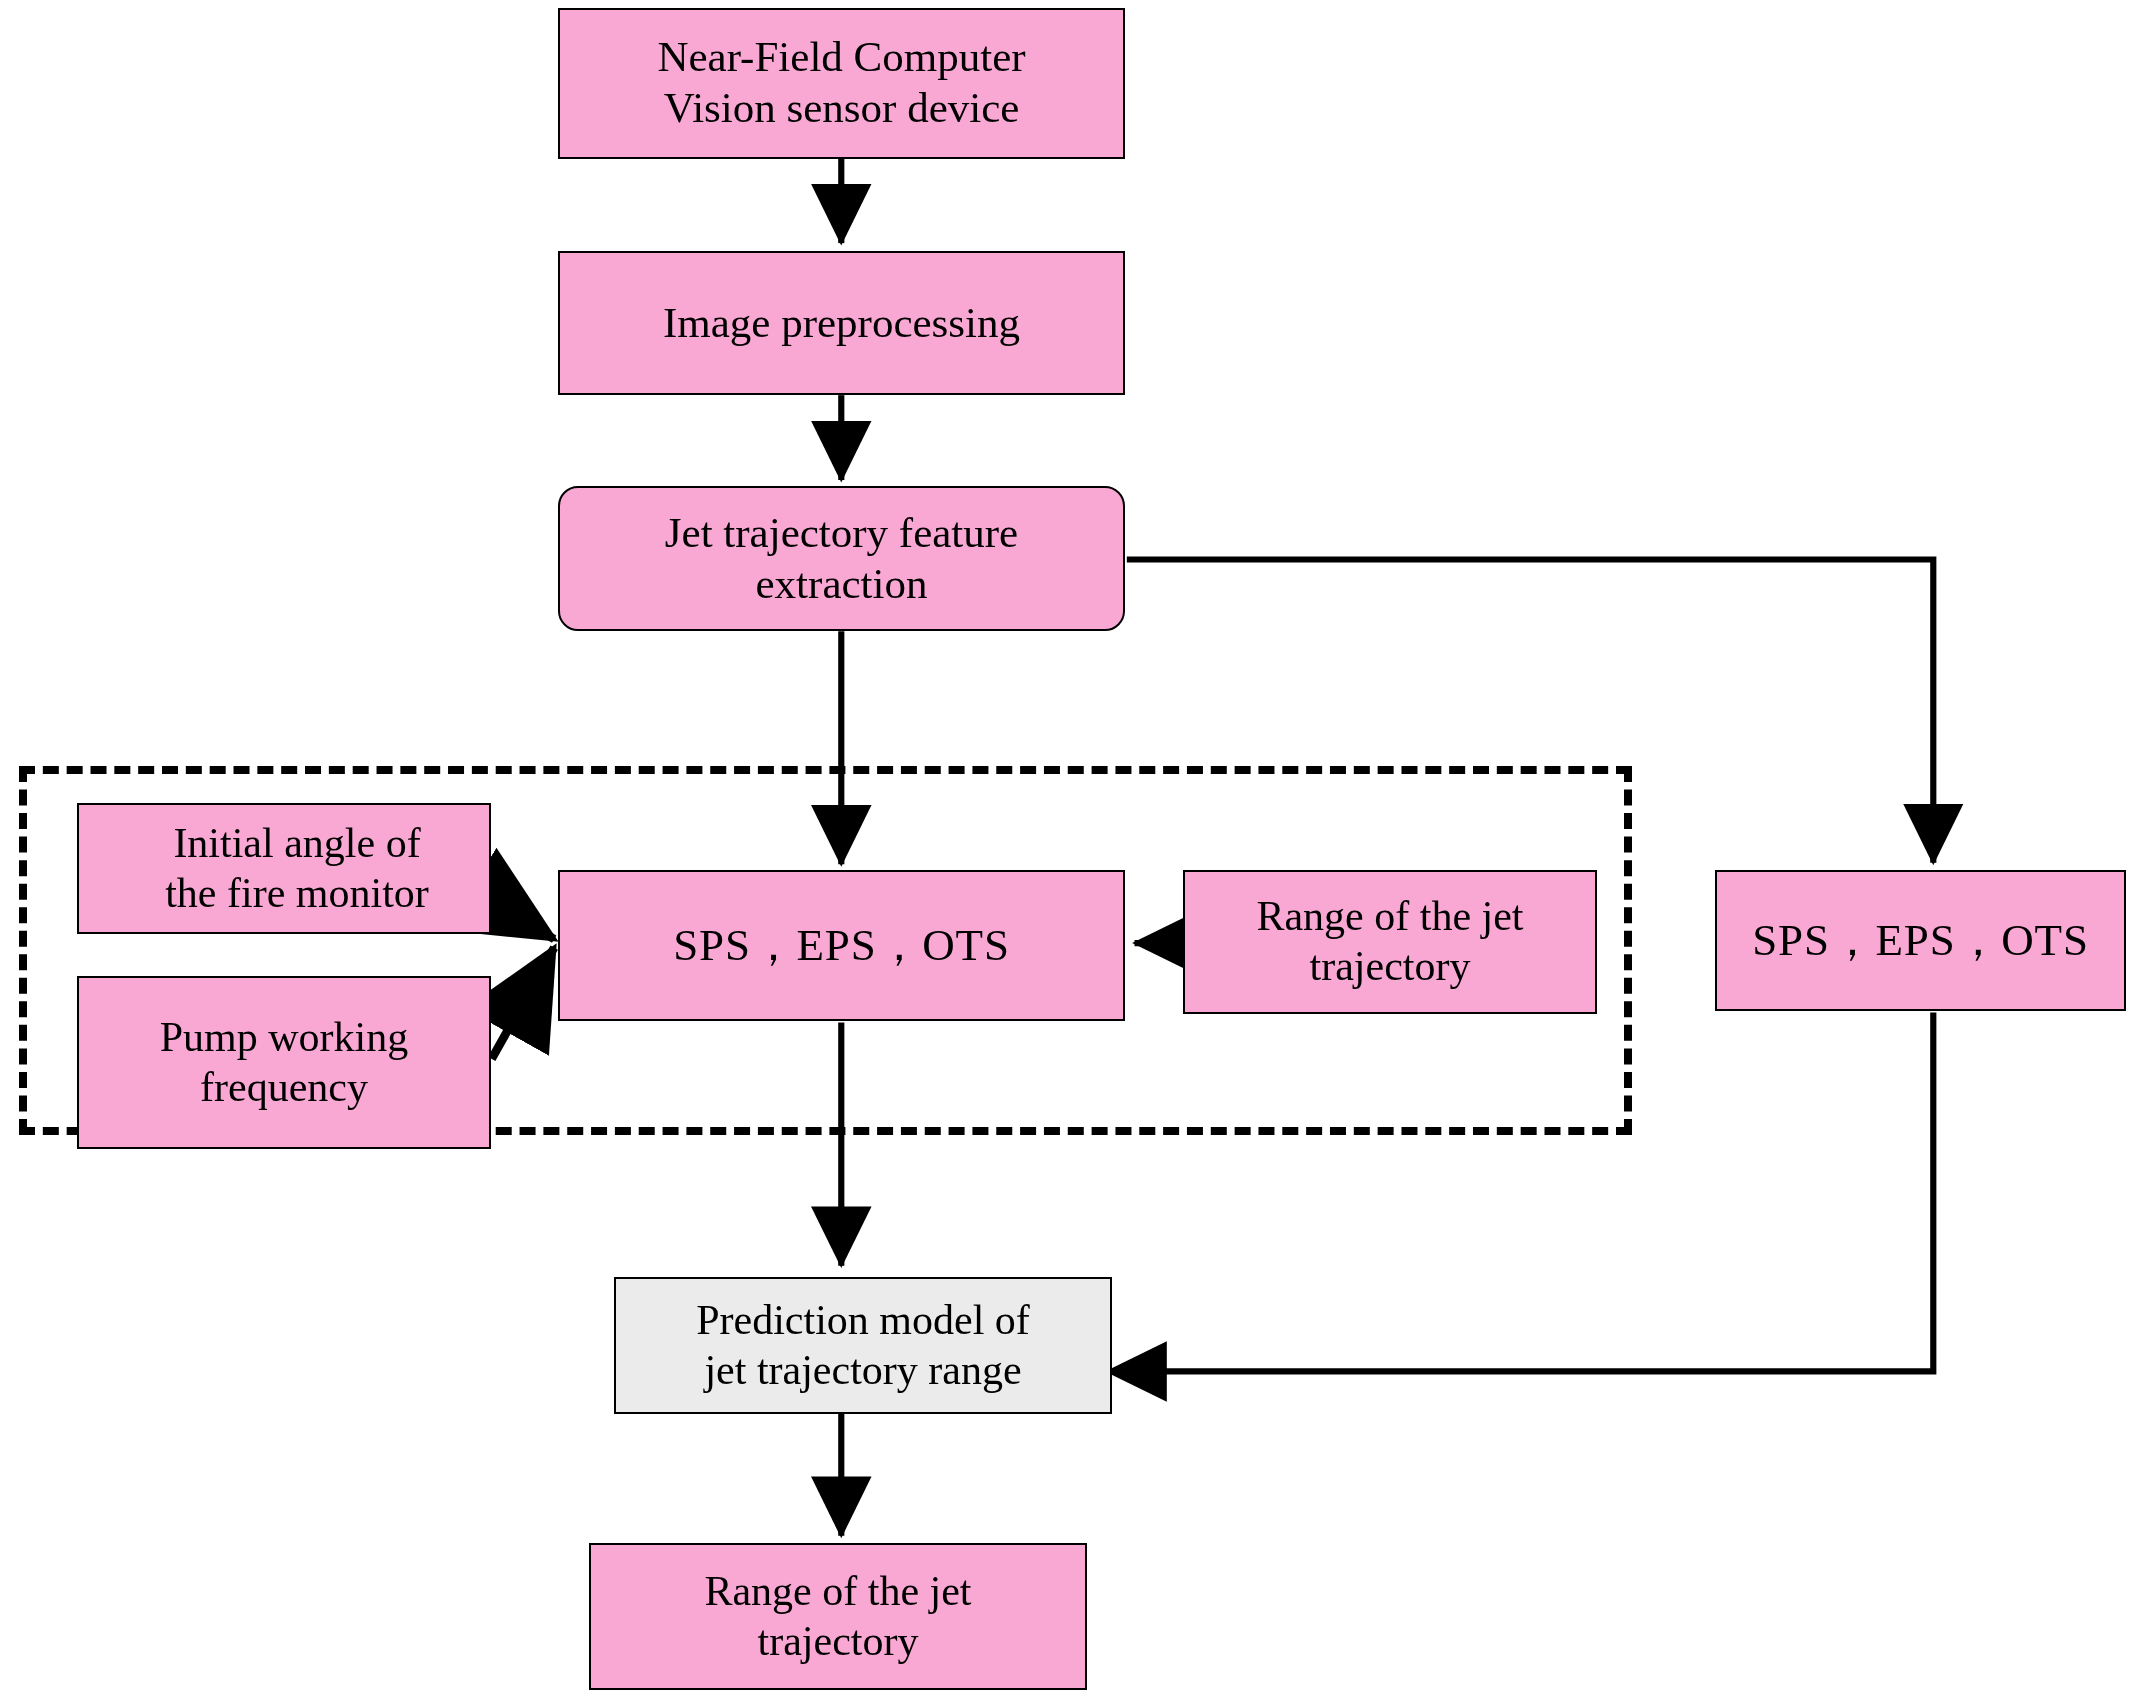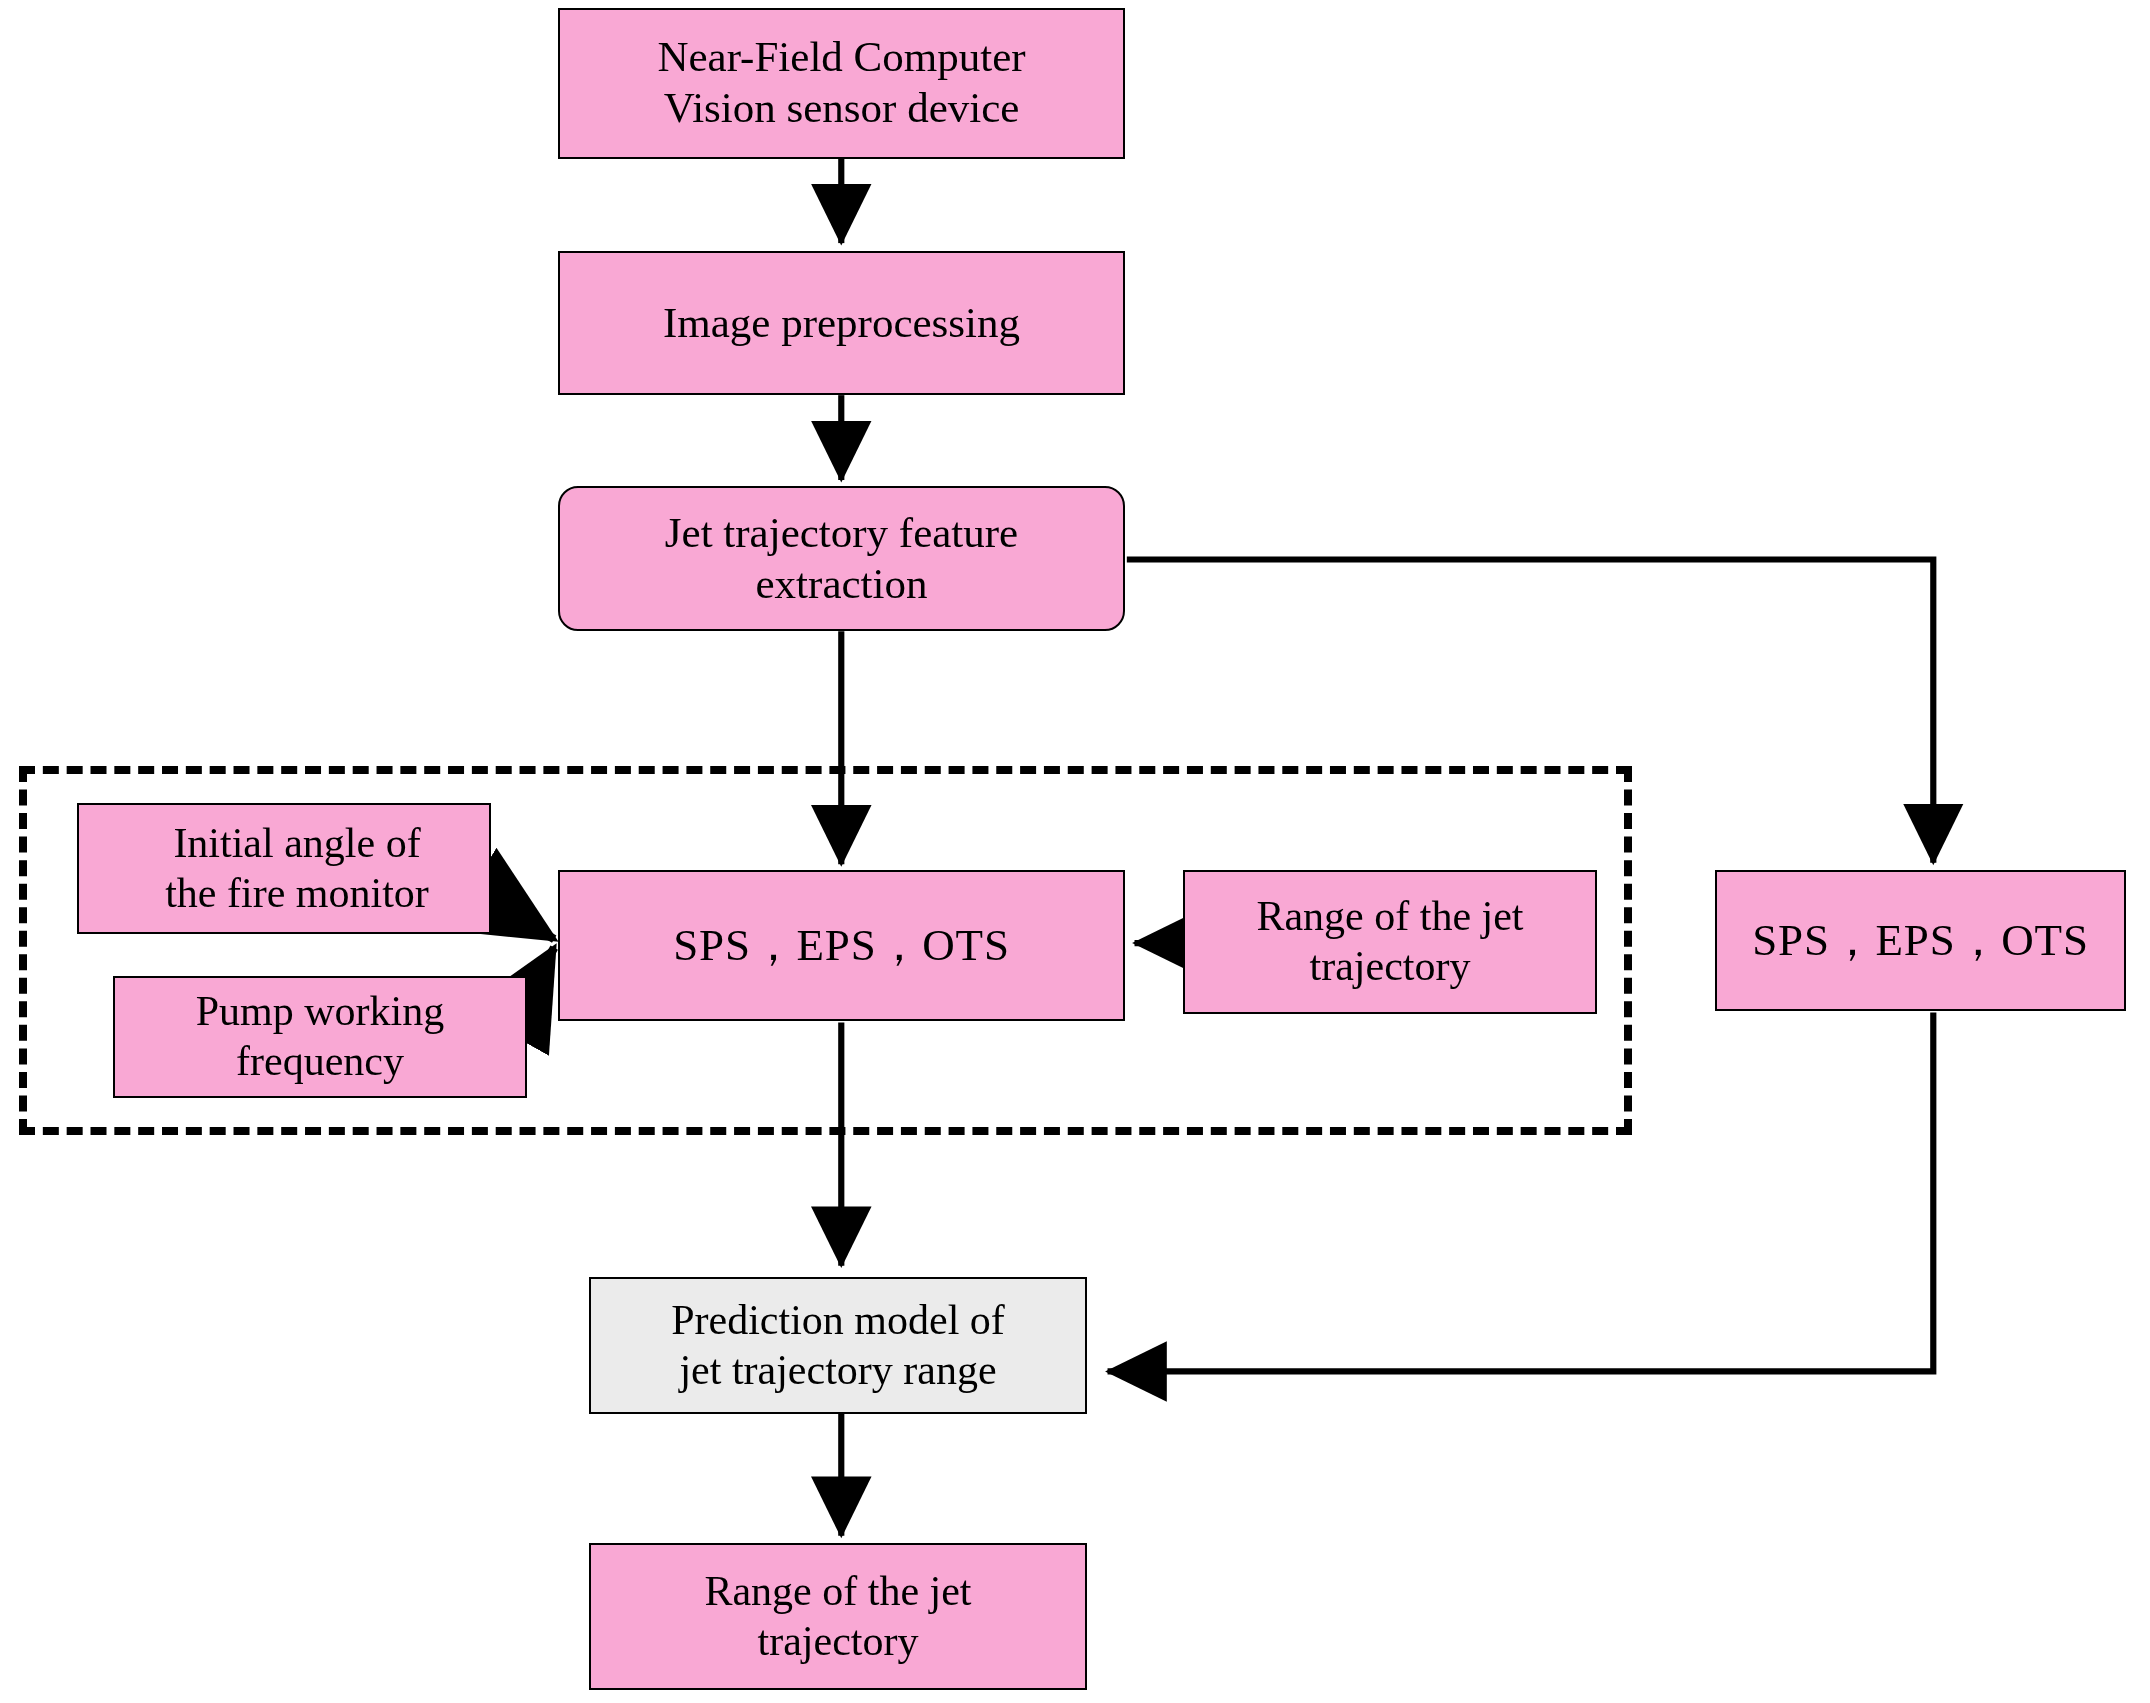--- a/index.html
+++ b/index.html
@@ -85,39 +85,39 @@
   <div class="node" style="left:558px; top:486px; width:567px; height:145px; font-size:43px;border-radius:20px;">
     <span class="txt">Jet trajectory feature
 extraction</span>
   </div>
 
   <div class="node" style="left:77px; top:803px; width:414px; height:131px; font-size:42px;padding-left:26px;">
     <span class="txt">Initial  angle of
 the fire monitor</span>
   </div>
 
-  <div class="node" style="left:77px; top:976px; width:414px; height:122px; font-size:42px;margin-left:36px;">
+  <div class="node" style="left:77px; top:976px; width:414px; height:173px; font-size:42px;">
     <span class="txt">Pump working
 frequency</span>
   </div>
 
   <div class="node" style="left:558px; top:870px; width:567px; height:151px; font-size:45px; letter-spacing:0.8px;">
     <span class="txt">SPS，EPS，OTS</span>
   </div>
 
   <div class="node" style="left:1183px; top:870px; width:414px; height:144px; font-size:42px;">
     <span class="txt">Range of the jet
 trajectory</span>
   </div>
 
   <div class="node" style="left:1715px; top:870px; width:411px; height:141px; font-size:45px; letter-spacing:0.8px;">
     <span class="txt">SPS，EPS，OTS</span>
   </div>
 
-  <div class="node shaded" style="left:589px; top:1277px; width:498px; height:137px; font-size:42px;">
+  <div class="node shaded" style="left:614px; top:1277px; width:498px; height:137px; font-size:42px;">
     <span class="txt">Prediction model of
 jet trajectory range</span>
   </div>
 
   <div class="node" style="left:589px; top:1543px; width:498px; height:147px; font-size:42px;">
     <span class="txt">Range of the jet
 trajectory</span>
   </div>
 
 </div>

